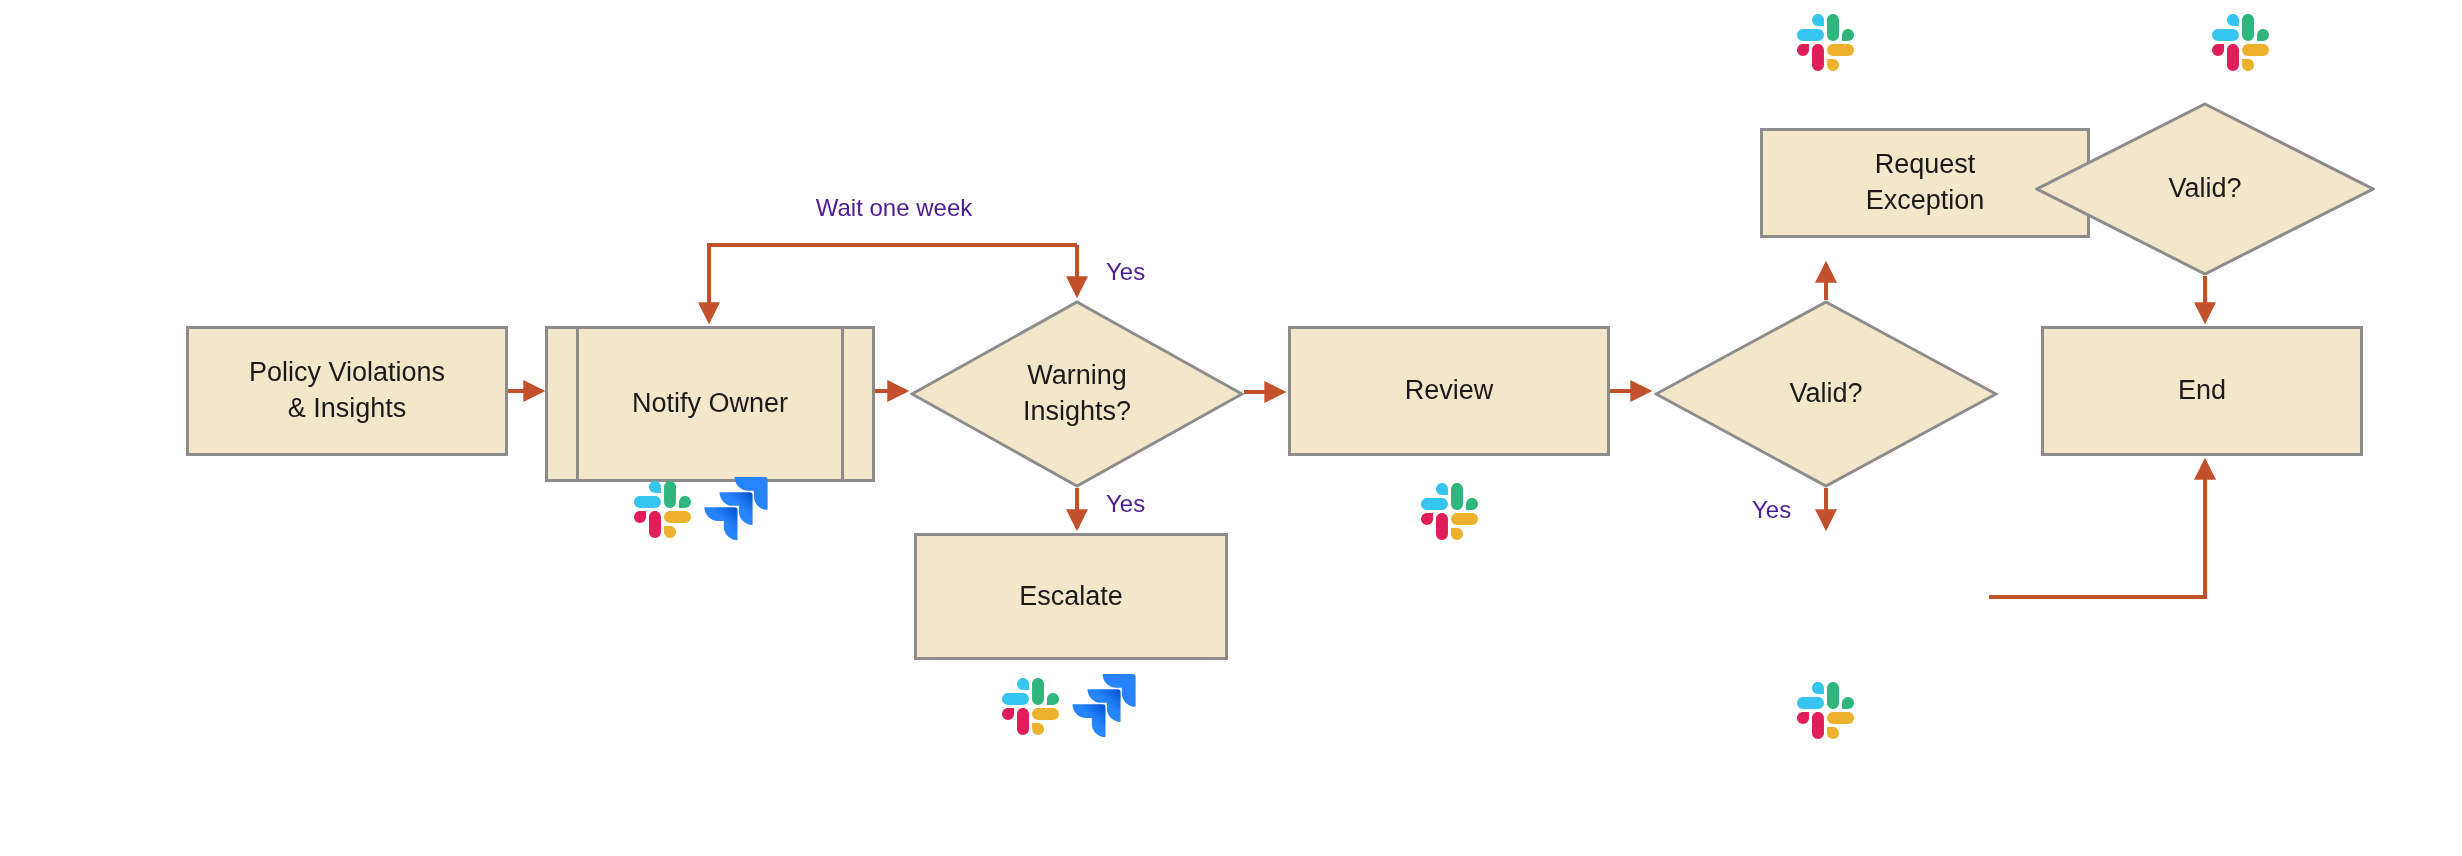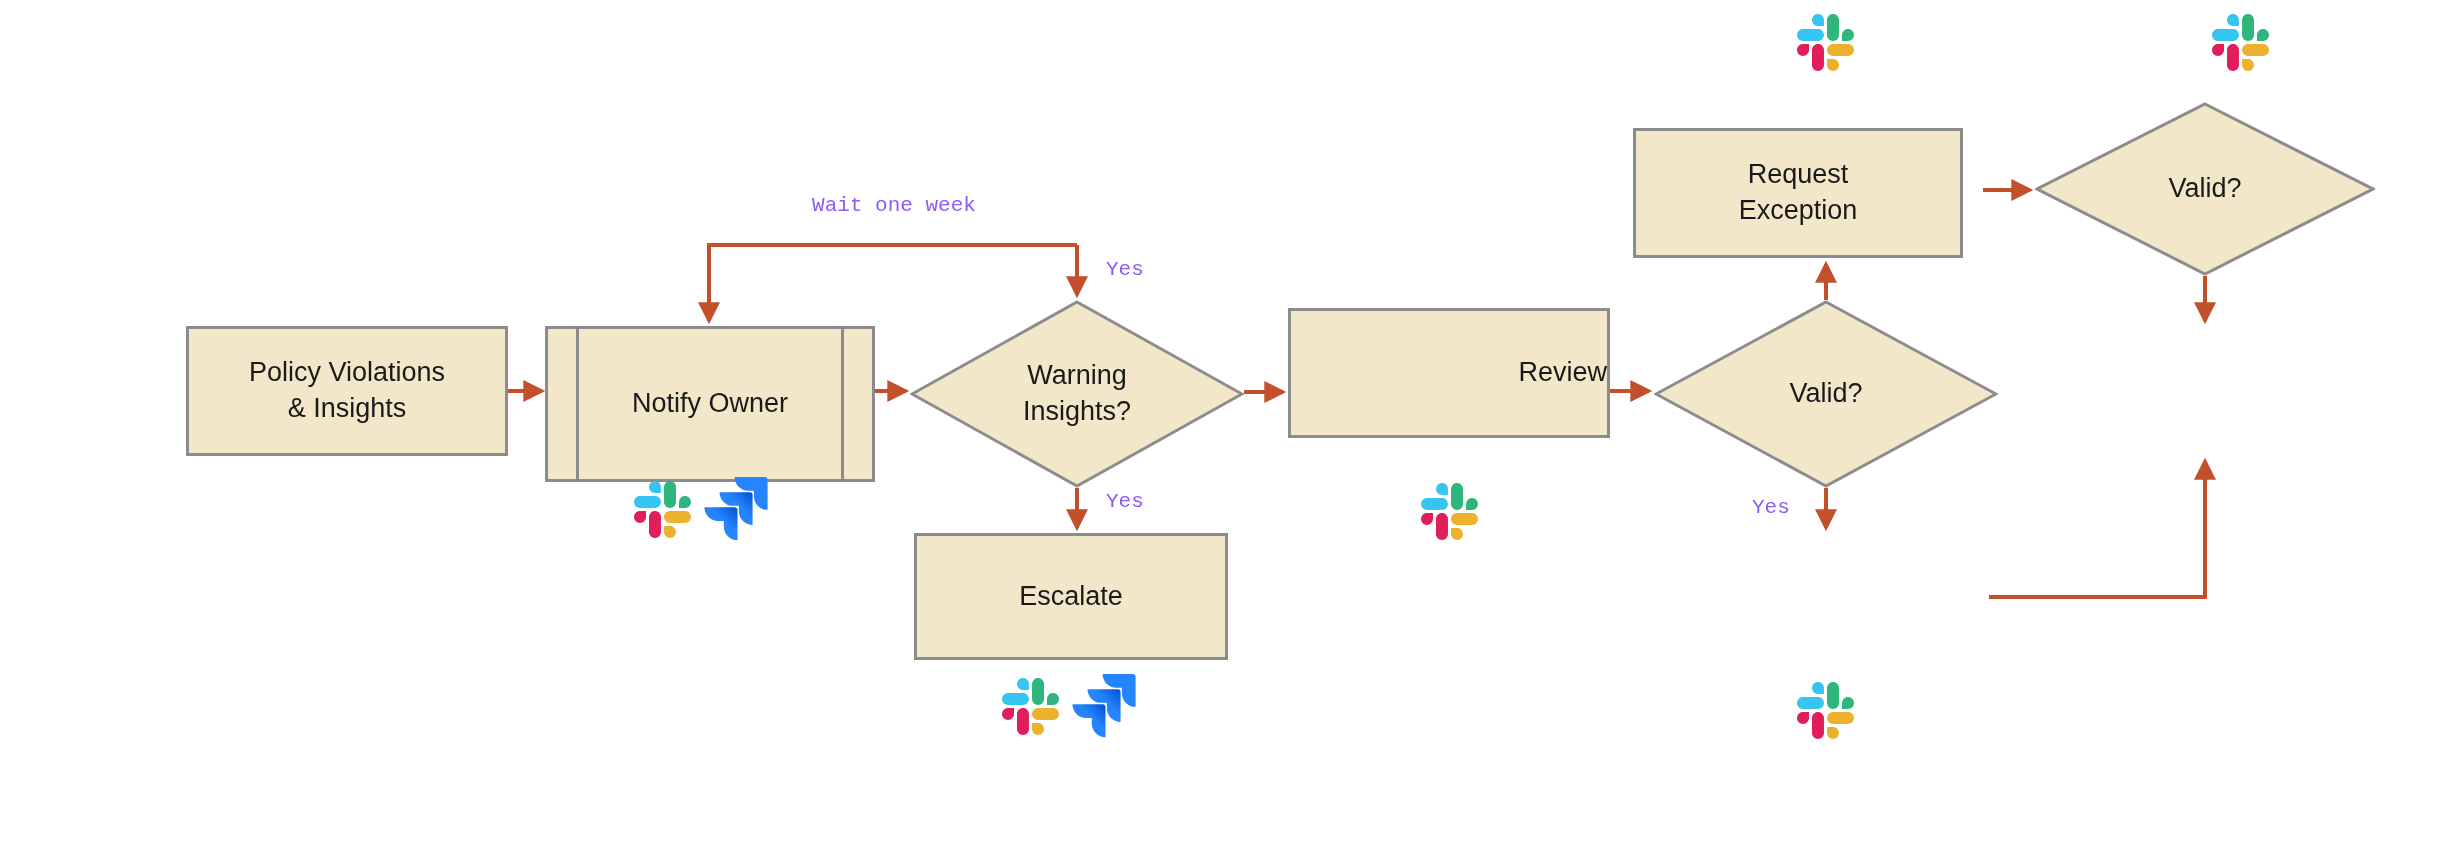--- a/index.html
+++ b/index.html
@@ -42,25 +42,24 @@
     left: 28px; right: 28px;
     border-left: 3px solid #8C8C8C;
     border-right: 3px solid #8C8C8C;
     pointer-events: none;
   }
   .decision { background: transparent; border: none; }
   .decision svg.shape { position: absolute; left: 0; top: 0; width: 100%; height: 100%; }
   .decision .node-label { position: relative; z-index: 1; }
   .edge-label {
     position: absolute;
-    font-size: 21px;
-    color: #8b5cf6;
+    font-size: 24px;
+    color: #4c1d95;
     z-index: 3;
     white-space: nowrap;
-    font-family: Liberation Mono, monospace;
   }
   .icon { position: absolute; z-index: 2; }
   .icon svg { display: block; width: 100%; height: 100%; }
 </style>
 </head>
 <body>
 
 <div class="canvas">
 
   <svg class="edges">
@@ -98,43 +97,46 @@
     <svg class="shape" viewBox="0 0 334 188">
       <polygon points="167,2 332,94 167,186 2,94" fill="#F2E7C9" stroke="#8C8C8C" stroke-width="3"></polygon>
     </svg>
     <div class="node-label" style="max-width:150px;">Warning Insights?</div>
   </div>
 
   <div class="node process" style="left:914px; top:533px; width:314px; height:127px;justify-content:center;">
     <div class="node-label">Escalate</div>
   </div>
 
-  <div class="node process" style="left:1288px; top:308px; width:322px; height:130px;justify-content:flex-end;">
+  <div class="node process" style="left:1288px; top:326px; width:322px; height:130px;">
     <div class="node-label">Review</div>
   </div>
 
   <div class="node decision" style="left:1654px; top:300px; width:344px; height:188px;">
     <svg class="shape" viewBox="0 0 344 188">
       <polygon points="172,2 342,94 172,186 2,94" fill="#F2E7C9" stroke="#8C8C8C" stroke-width="3"></polygon>
     </svg>
     <div class="node-label">Valid?</div>
   </div>
 
-  <div class="node process" style="left:1633px; top:128px; width:330px; height:130px;justify-content:center;">
+  <div class="node process" style="left:1760px; top:128px; width:330px; height:110px;justify-content:center;">
     <div class="node-label" style="max-width:160px;">Request Exception</div>
   </div>
 
 
   <div class="node decision" style="left:2035px; top:102px; width:340px; height:174px;">
     <svg class="shape" viewBox="0 0 340 174">
       <polygon points="170,2 338,87 170,172 2,87" fill="#F2E7C9" stroke="#8C8C8C" stroke-width="3"></polygon>
     </svg>
     <div class="node-label">Valid?</div>
   </div>
 
+  <div class="node process" style="left:2041px; top:326px; width:322px; height:130px;">
+    <div class="node-label">End</div>
+  </div>
 
   <div class="edge-label" style="left:794px; top:194px; width:200px; text-align:center;">Wait one week</div>
   <div class="edge-label" style="left:1106px; top:258px;">Yes</div>
   <div class="edge-label" style="left:1106px; top:490px;">Yes</div>
   <div class="edge-label" style="left:1752px; top:496px;">Yes</div>
 
   <div class="icon" style="left:634px; top:481px; width:57px; height:57px;">
     <svg viewBox="0 0 122.8 122.8">
       <path d="M25.8 77.6c0 7.1-5.8 12.9-12.9 12.9S0 84.7 0 77.6s5.8-12.9 12.9-12.9h12.9v12.9z" fill="#E01E5A"></path>
       <path d="M32.3 77.6c0-7.1 5.8-12.9 12.9-12.9s12.9 5.8 12.9 12.9v32.3c0 7.1-5.8 12.9-12.9 12.9s-12.9-5.8-12.9-12.9V77.6z" fill="#E01E5A"></path>

